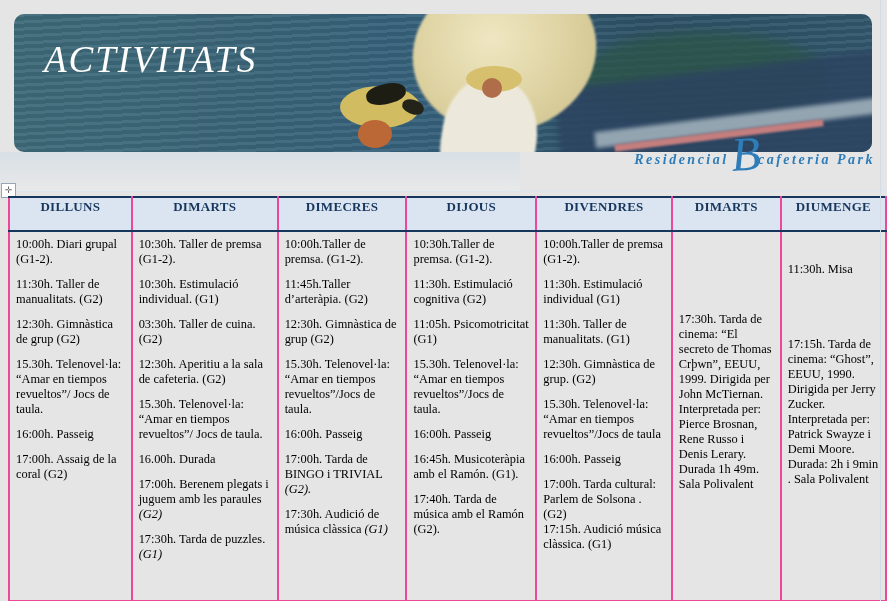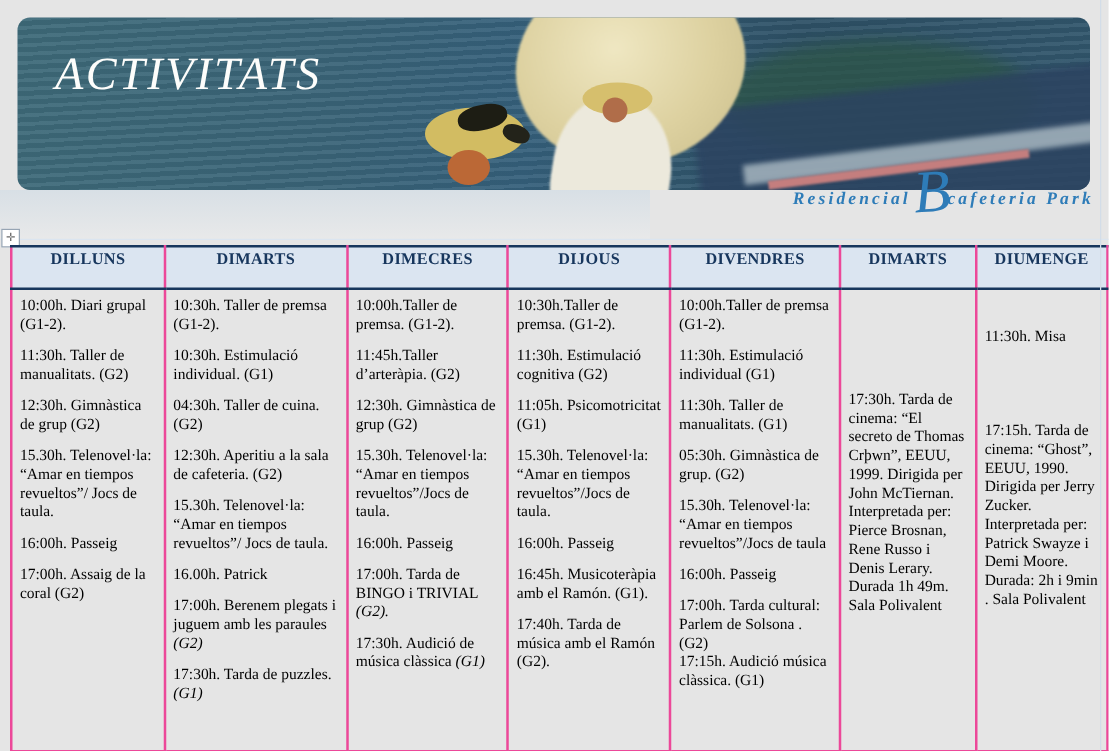--- a/index.html
+++ b/index.html
@@ -130,24 +130,24 @@
               <p><span>10:00h. Diari grupal (G1-2).</span></p>
               <p><span>11:30h. Taller de manualitats. (G2)</span></p>
               <p><span>12:30h. Gimnàstica de grup (G2)</span></p>
               <p><span>15.30h. Telenovel·la: “Amar en tiempos revueltos”/ Jocs de taula.</span></p>
               <p><span>16:00h. Passeig</span></p>
               <p><span>17:00h. Assaig de la coral (G2)</span></p>
             </td>
             <td class="c1">
               <p><span>10:30h. Taller de premsa (G1-2).</span></p>
               <p><span>10:30h. Estimulació individual. (G1)</span></p>
-              <p><span>04:30h. Taller de cuina. (G2)</span></p>
+              <p><span>03:30h. Taller de cuina. (G2)</span></p>
               <p><span>12:30h. Aperitiu a la sala de cafeteria. (G2)</span></p>
               <p><span>15.30h. Telenovel·la: “Amar en tiempos revueltos”/ Jocs de taula.</span></p>
-              <p><span>16.00h. Patrick</span></p>
+              <p><span>16.00h. Durada</span></p>
               <p><span>17:00h. Berenem plegats i juguem amb les paraules </span><em>(G2)</em></p>
               <p><span>17:30h. Tarda de puzzles. </span><em>(G1)</em></p>
             </td>
             <td class="c2">
               <p><span>10:00h.Taller de premsa. (G1-2).</span></p>
               <p><span>11:45h.Taller d’arteràpia. (G2)</span></p>
               <p><span>12:30h. Gimnàstica de grup (G2)</span></p>
               <p><span>15.30h. Telenovel·la: “Amar en tiempos revueltos”/Jocs de taula.</span></p>
               <p><span>16:00h. Passeig</span></p>
               <p><span>17:00h. Tarda de BINGO i TRIVIAL </span><em>(G2).</em></p>
@@ -159,21 +159,21 @@
               <p><span>11:05h. Psicomotricitat (G1)</span></p>
               <p><span>15.30h. Telenovel·la: “Amar en tiempos revueltos”/Jocs de taula.</span></p>
               <p><span>16:00h. Passeig</span></p>
               <p><span>16:45h. Musicoteràpia amb el Ramón. (G1).</span></p>
               <p><span>17:40h. Tarda de música amb el Ramón (G2).</span></p>
             </td>
             <td class="c4">
               <p><span>10:00h.Taller de premsa (G1-2).</span></p>
               <p><span>11:30h. Estimulació individual (G1)</span></p>
               <p><span>11:30h. Taller de manualitats. (G1)</span></p>
-              <p><span>05:30h. Gimnàstica de grup. (G2)</span></p>
+              <p><span>12:30h. Gimnàstica de grup. (G2)</span></p>
               <p><span>15.30h. Telenovel·la: “Amar en tiempos revueltos”/Jocs de taula</span></p>
               <p><span>16:00h. Passeig</span></p>
               <p class="tight"><span>17:00h. Tarda cultural: Parlem de Solsona . (G2)</span></p>
               <p><span>17:15h. Audició música clàssica. (G1)</span></p>
             </td>
             <td class="c5">
               <p class="blank"><span></span></p>
               <p class="blank"><span></span></p>
               <p class="blank"><span></span></p>
               <p><span>17:30h. Tarda de cinema: “El secreto de Thomas Crþwn”, EEUU, 1999. Dirigida per John McTiernan. Interpretada per: Pierce Brosnan, Rene Russo i Denis Lerary. Durada 1h 49m. Sala Polivalent</span></p>

